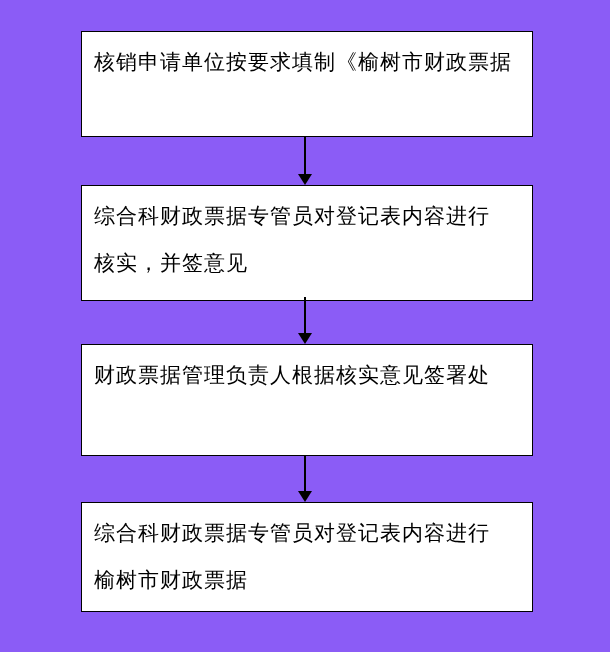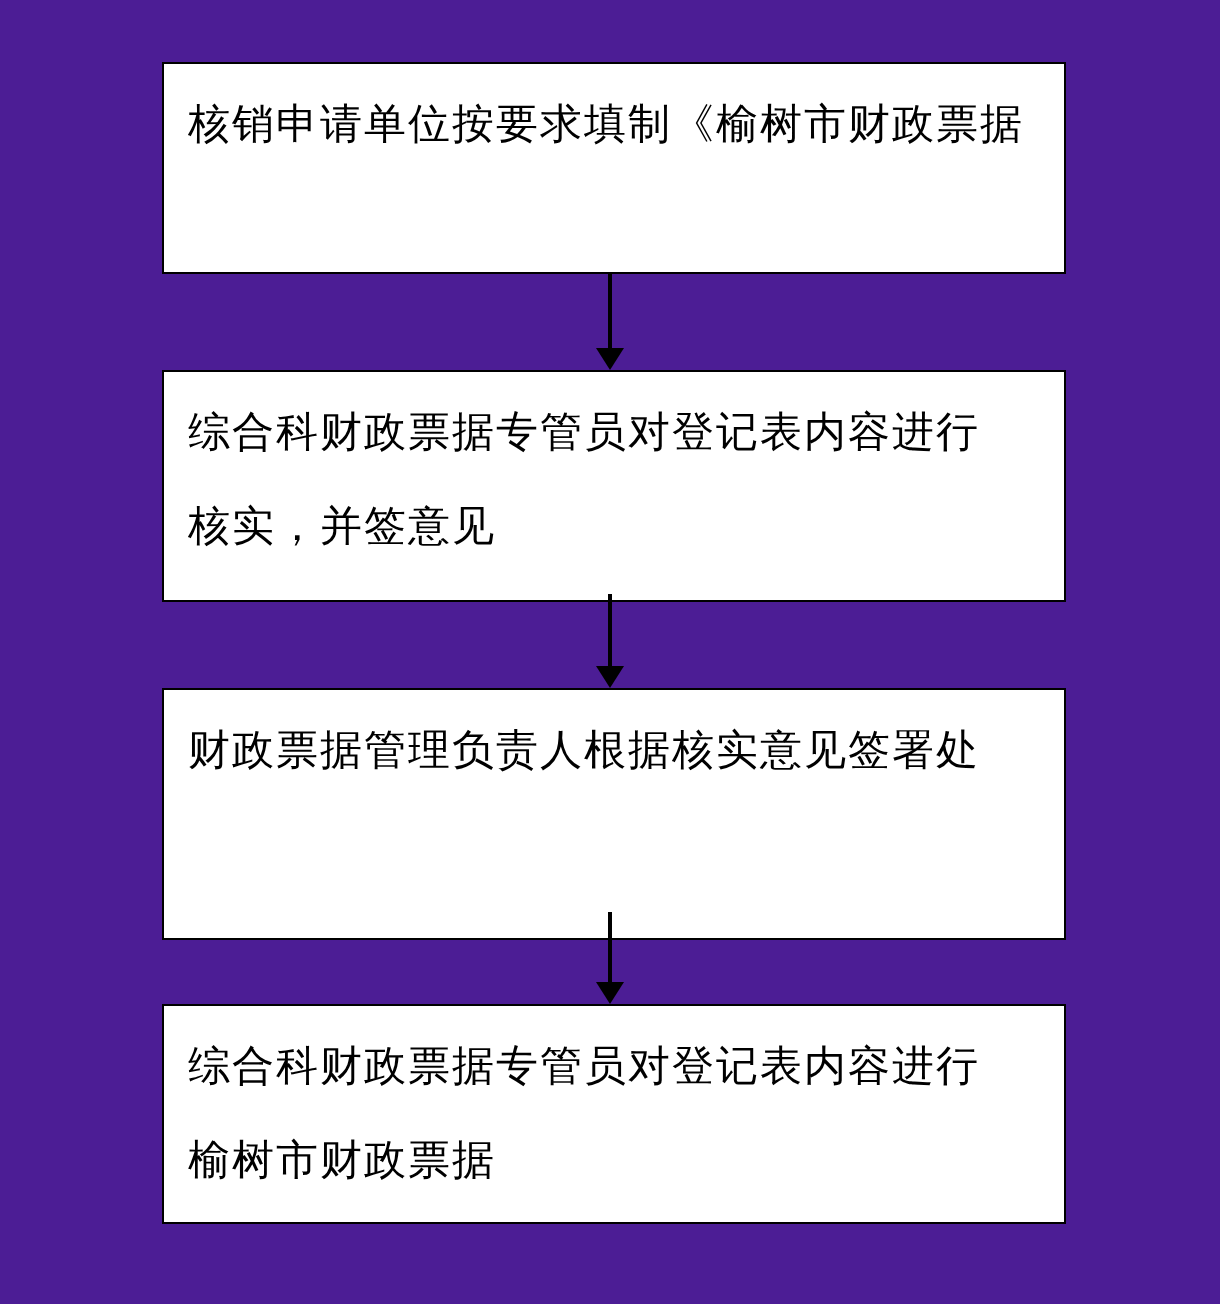--- a/index.html
+++ b/index.html
@@ -4,21 +4,21 @@
 <style>
   html, body {
     margin: 0;
     padding: 0;
     background: #ffffff;
   }
   .canvas {
     position: relative;
     width: 610px;
     height: 652px;
-    background: #4c1d95;
+    background: #8b5cf6;
     overflow: hidden;
     font-family: "Liberation Serif", "DejaVu Serif", serif;
   }
   .flow-box {
     position: absolute;
     left: 81px;
     width: 452px;
     box-sizing: border-box;
     border: 1.5px solid #000000;
     background: #ffffff;
@@ -27,21 +27,21 @@
   }
   .flow-box .text-line {
     font-size: 21px;
     line-height: 47px;
     letter-spacing: 1px;
     white-space: nowrap;
     color: #000000;
   }
   .box-1 { top: 31px;  height: 106px; }
   .box-2 { top: 185px; height: 116px; }
-  .box-3 { top: 344px; height: 126px; }
+  .box-3 { top: 344px; height: 112px; }
   .box-4 { top: 502px; height: 110px; }
 
   .flow-arrow {
     position: absolute;
     left: 298px;
     width: 14px;
     display: flex;
     flex-direction: column;
     align-items: center;
   }

